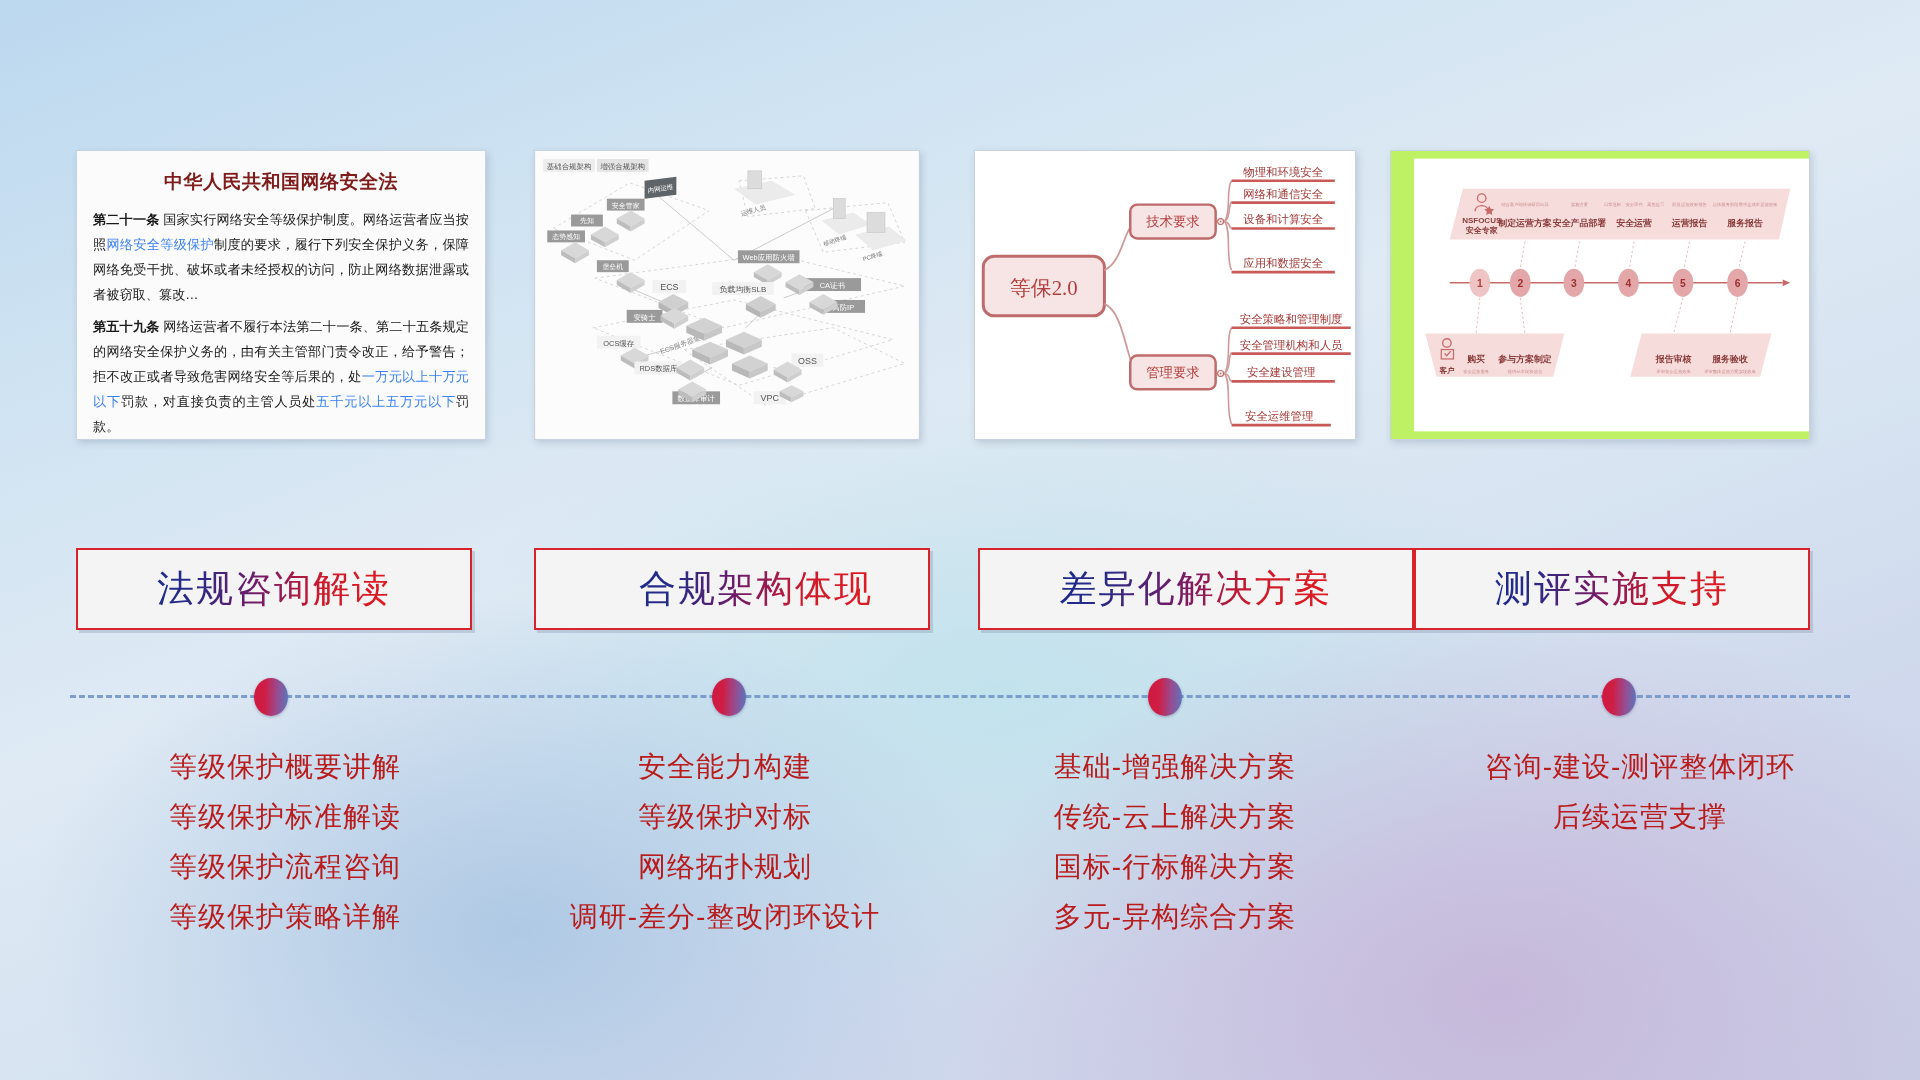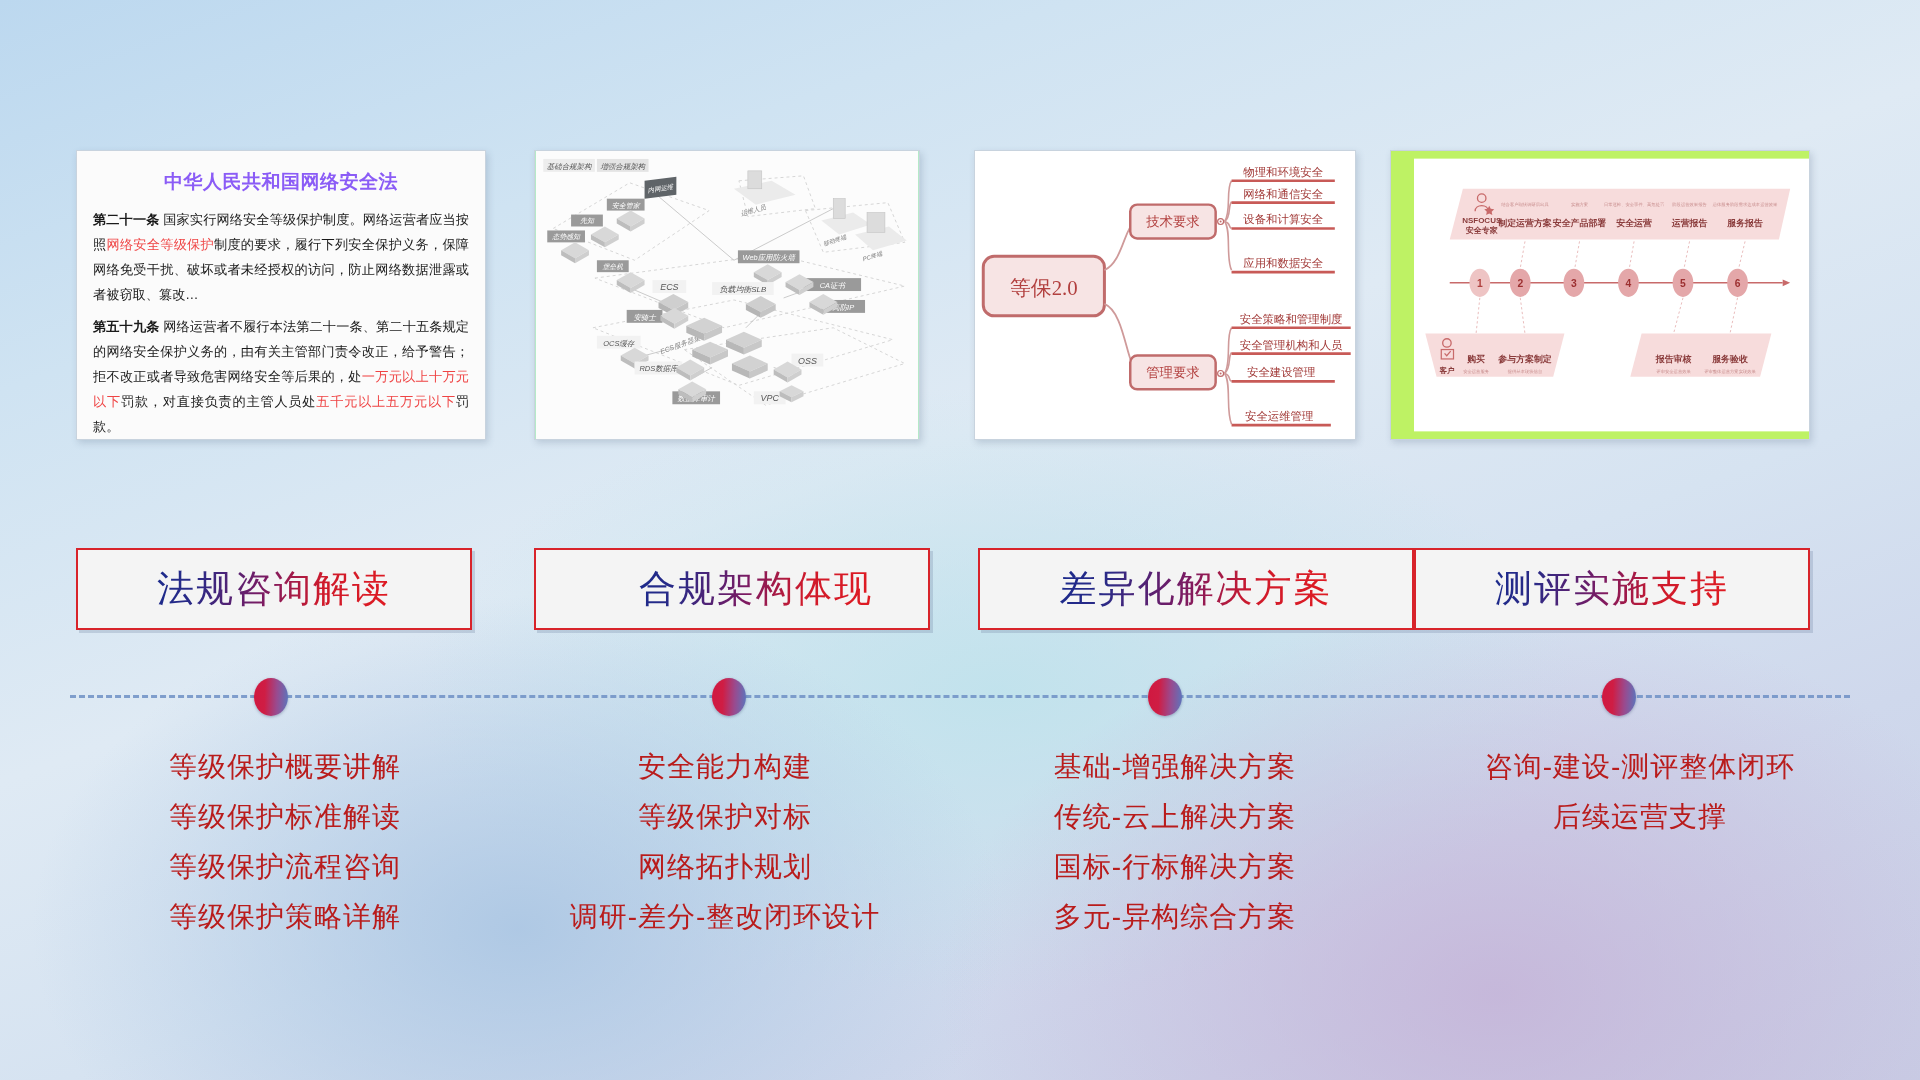--- a/index.html
+++ b/index.html
@@ -25,29 +25,29 @@
   }
   .card.c1 { left: 76px;   width: 410px; }
   .card.c2 { left: 534px;  width: 386px; }
   .card.c3 { left: 974px;  width: 382px; }
   .card.c4 { left: 1390px; width: 420px; }
 
   
   .law { padding: 12px 16px 8px 16px; color: #1a1a1a; }
   .law-title {
     text-align: center; font-size: 19px; font-weight: 700;
-    letter-spacing: .5px; margin: 6px 0 12px 0; color: #8b5cf6;
+    letter-spacing: .5px; margin: 6px 0 12px 0; color: #7f1d1d;
   }
   .law-p { font-size: 13.2px; line-height: 25px; text-align: justify; }
   .law-p + .law-p { margin-top: 7px; }
   .law-art { font-weight: 700; margin-top: 28px; }
-  .law-red { color: #ef4444; }
-
-  
-  .arch { position: relative; width: 100%; height: 100%; background:#22c55e;font-style:italic; }
+  .law-red { color: #3b82f6; }
+
+  
+  .arch { position: relative; width: 100%; height: 100%; background:#e5e5e5; }
   .arch svg { display:block; width:100%; height:100%; }
 
   
   .mind { position: relative; width: 100%; height: 100%; background:#fff; }
   .mind svg { display:block; width:100%; height:100%; }
   .mind-core { font-size: 21px; fill:#b2403f; font-family:"Liberation Serif", serif; }
   .mind-br { font-size: 13.5px; fill:#b2403f; font-family:"Liberation Serif", serif; }
   .mind-leaf { font-size: 11.5px; fill:#a23a38; font-family:"Liberation Serif", serif; }
 
   

